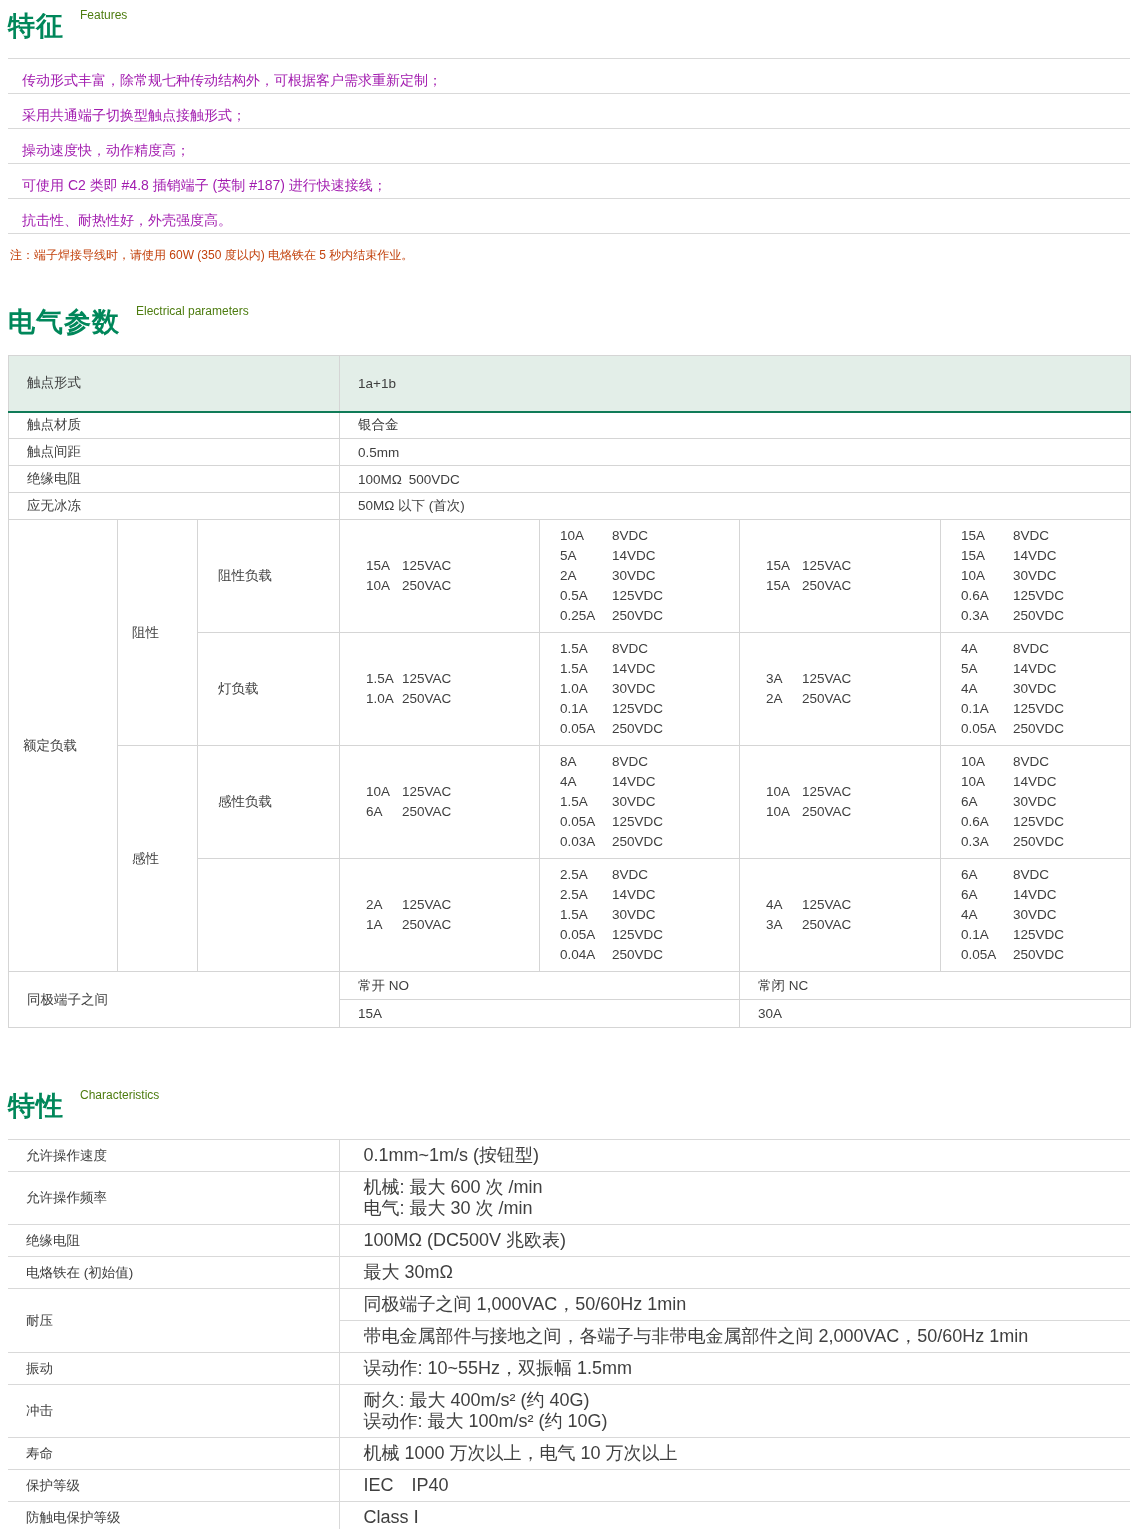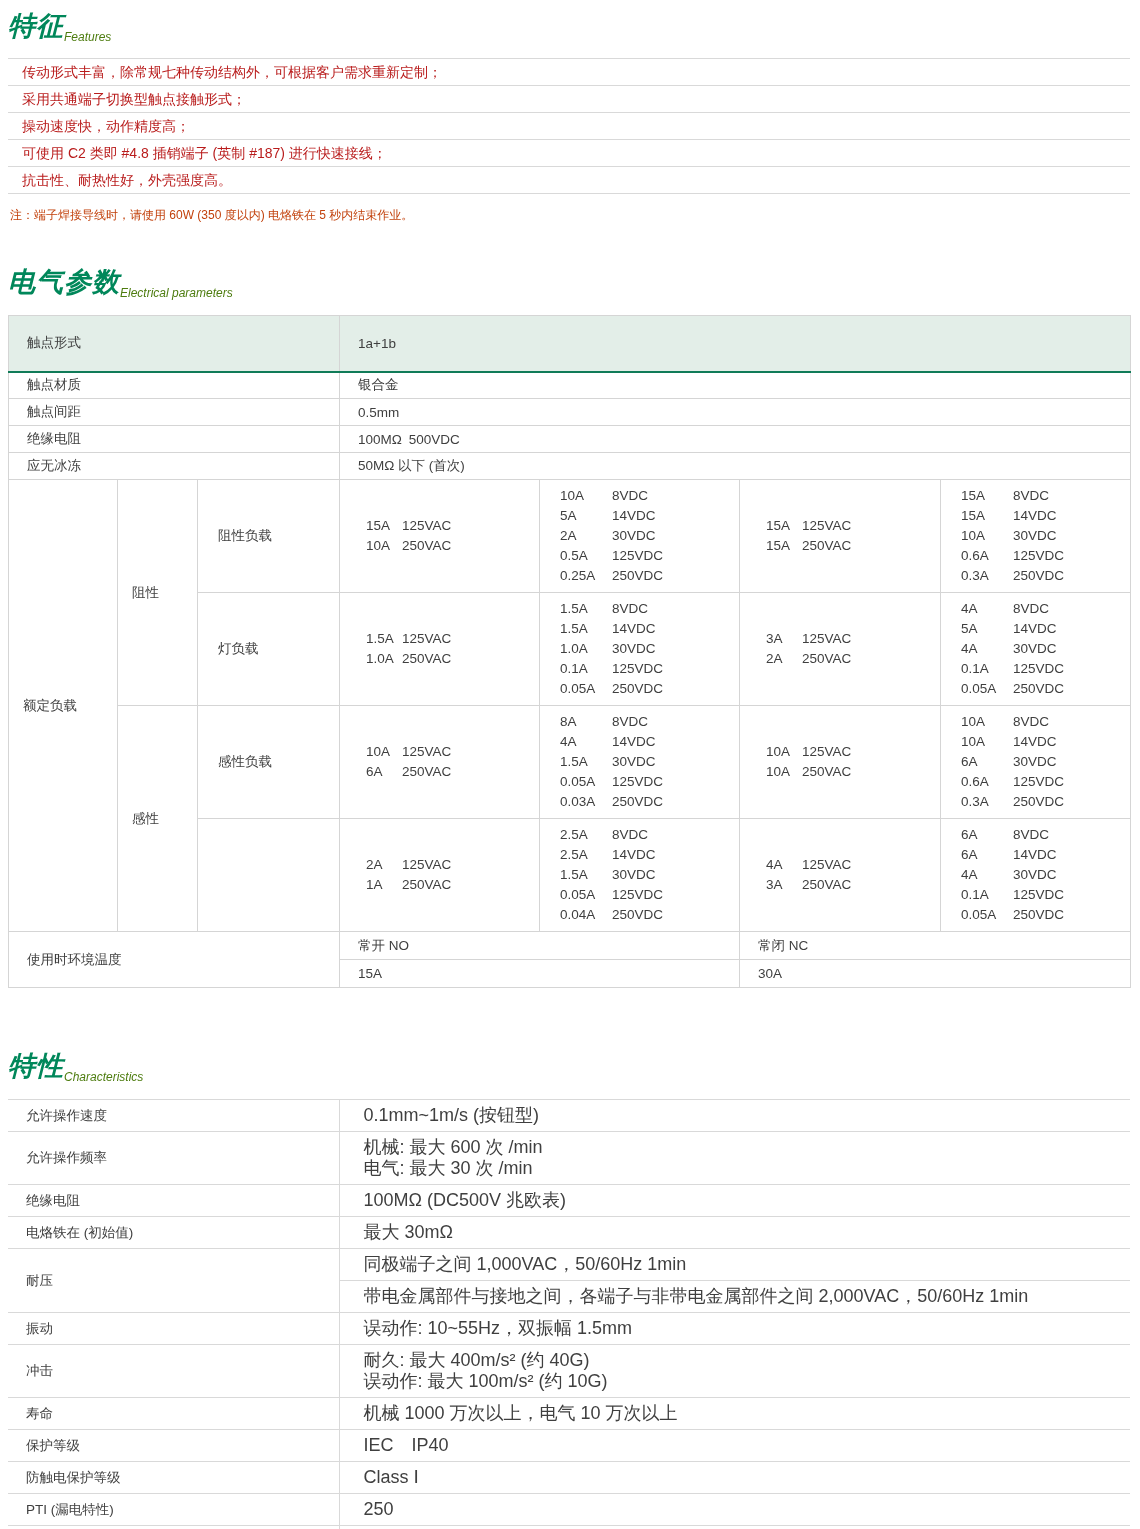--- a/index.html
+++ b/index.html
@@ -5,30 +5,30 @@
   * { margin:0; padding:0; box-sizing:border-box; }
   html,body { background:#ffffff; }
   body {
     width:1140px; height:1529px; overflow:hidden;
     font-family:"Liberation Sans","DejaVu Sans",sans-serif;
     color:#3d3d3d;
   }
   .page { padding:8px 10px 0 8px; }
 
   
-  .sec-title { display:flex; align-items:flex-end; gap:0;font-style:italic; }
+  .sec-title { display:flex; align-items:flex-start; gap:16px; }
   .sec-title .zh { font-size:27px; font-weight:700; color:#00875A; letter-spacing:1px; }
   .sec-title .en { font-size:12px; color:#4d7c0f; }
 
   
   .feat-list { margin-top:14px; }
   .feat-row {
     border-top:1px solid #d9d9d9;
-    padding:4px 0 4px 14px;
-    font-size:14px; line-height:18px; color:#b91c1c;
+    padding:12px 0 4px 14px;
+    font-size:14px; line-height:18px; color:#a21caf;
   }
   .feat-row:last-child { border-bottom:1px solid #d9d9d9; }
   .note { margin-top:13px; font-size:12px; color:#c2410c; padding-left:2px; }
 
   .sec-electrical { margin-top:40px; }
   .sec-characteristics { margin-top:60px; }
 
   
   table { border-collapse:collapse; table-layout:fixed; }
   .elec-table { width:1122px; margin-top:15px; font-size:13.5px; color:#3f3f3f; }
@@ -211,21 +211,21 @@
         <td class="pairs">
               <div><span class="amp">6A</span><span>8VDC</span></div>
               <div><span class="amp">6A</span><span>14VDC</span></div>
               <div><span class="amp">4A</span><span>30VDC</span></div>
               <div><span class="amp">0.1A</span><span>125VDC</span></div>
               <div><span class="amp">0.05A</span><span>250VDC</span></div>
             </td>
       </tr>
 
       <tr class="inrush">
-        <td colspan="3" rowspan="2" class="lbl">使用时环境温度</td>
+        <td colspan="3" rowspan="2" class="lbl">同极端子之间</td>
         <td colspan="2" class="val">常开 NO</td>
         <td colspan="2" class="val">常闭 NC</td>
       </tr>
       <tr class="inrush">
         <td colspan="2" class="val">15A</td>
         <td colspan="2" class="val">30A</td>
       </tr>
     </tbody>
       </table>
   </div>

